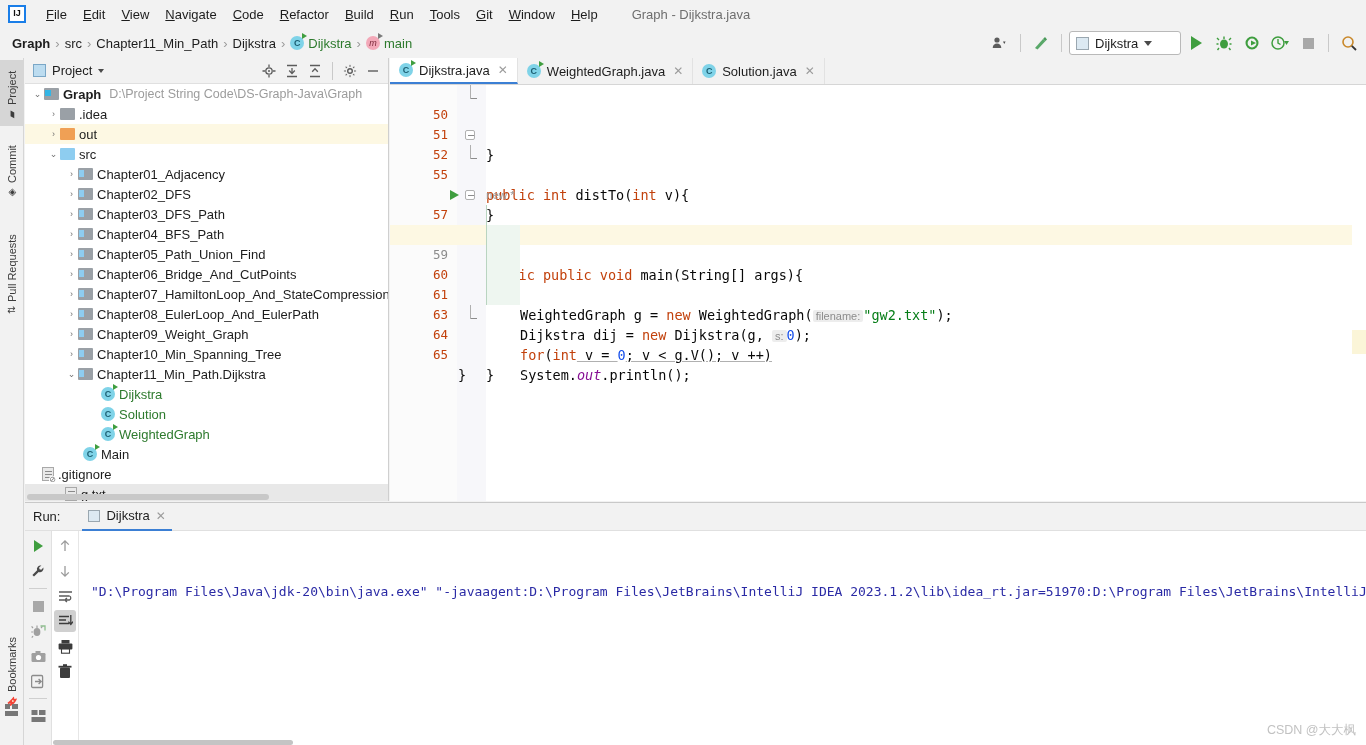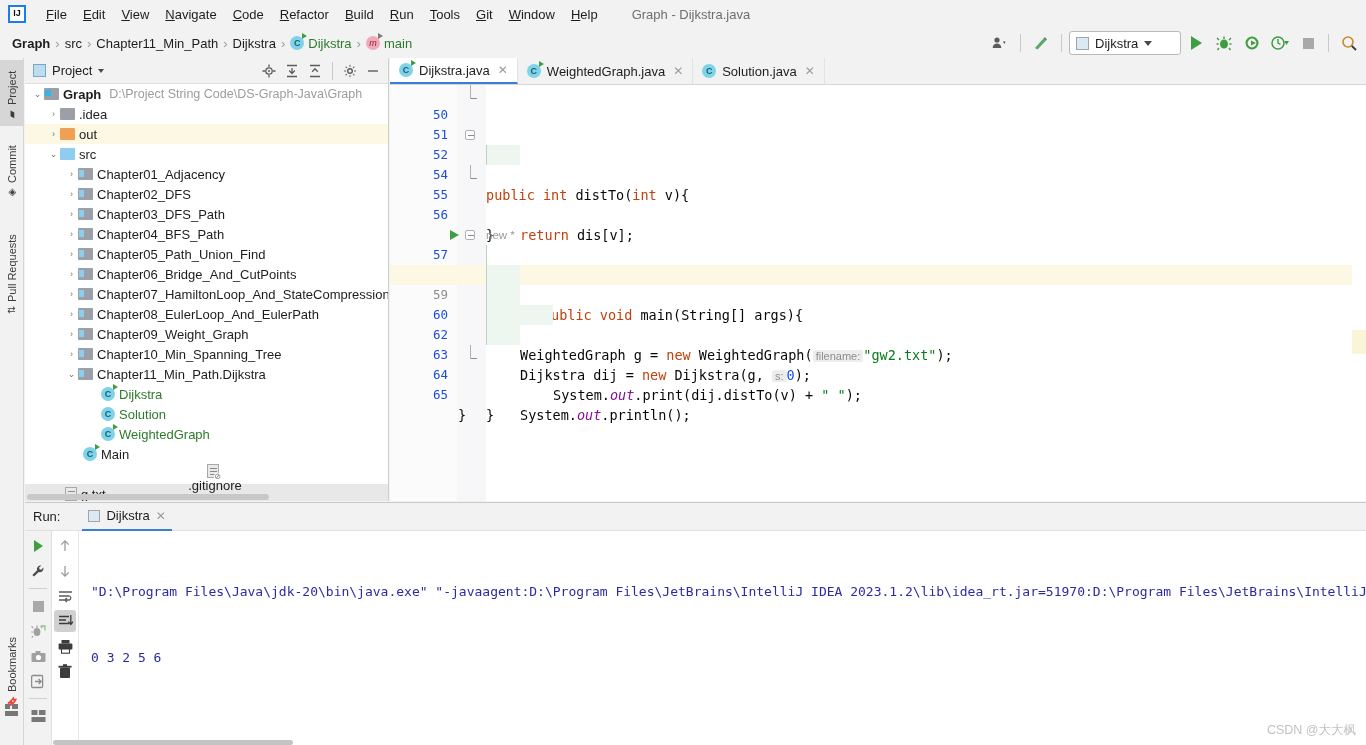--- a/index.html
+++ b/index.html
@@ -206,21 +206,21 @@
     position: absolute; left: 67px; top: 0; width: 29px; height: 416px;
     background: #f7f7fa;
   }
   .code-lines { position: absolute; left: 0; top: 0; width: 976px; }
   .ln {
     position: relative; height: 20px; line-height: 20px; white-space: pre;
   }
   .ln.hl-row { background: #fdf8e3; }
   .lnum {
     position: absolute; left: 0; width: 58px; text-align: right;
-    color: #1d4ed8; font-size: 12.5px; font-family: "DejaVu Sans Mono", monospace;
+    color: #c2410c; font-size: 12.5px; font-family: "DejaVu Sans Mono", monospace;
   }
   .ln.hl-row .lnum { color: #8c8c8c; }
   .ltext { position: absolute; left: 96px; }
   .indent-g {
     position: absolute; left: 96px; top: 0; width: 34px; height: 20px;
     background: #eef6f0;
   }
   .indent-g.b2 { width: 67px; }
   .indent-bar {
     position: absolute; left: 96px; top: 0; width: 1px; height: 20px;
@@ -589,21 +589,21 @@
         <span class="n-label green-t">Solution</span>
       </div>
       <div class="node" style="padding-left:76px;">
         <span class="ico-class runnable">C</span>
         <span class="n-label green-t">WeightedGraph</span>
       </div>
       <div class="node" style="padding-left:58px;">
         <span class="ico-class runnable">C</span>
         <span class="n-label">Main</span>
       </div>
-      <div class="node" style="padding-left:17px;flex-direction:column;">
+      <div class="node" style="padding-left:17px;">
         <span class="ftxt git"></span>
         <span class="n-label">.gitignore</span>
       </div>
       <div class="node sel" style="padding-left:40px;">
         <span class="ftxt"></span>
         <span class="n-label">g.txt</span>
       </div>
       <div class="pp-hsb"></div>
     </div>
   </div>
@@ -643,36 +643,27 @@
         </div>
 
 
         <div class="ln">
           <span class="lnum">52</span>
           <span class="fold"></span>
           <span class="ltext"><span class="kw">public</span><span> </span><span class="kw">int</span><span class="plain"> distTo(</span><span class="kw">int</span><span class="plain"> v){</span></span>
         </div>
 
 
-        <div class="ln">
-          <span class="lnum">54</span>
-          <span class="indent-g"></span>
-          <span class="indent-bar"></span>
-          <span class="ltext" style="left:130px;"><span class="kw">return</span><span class="plain"> dis[v];</span></span>
-        </div>
 
         <div class="ln">
           <span class="lnum">55</span>
           <span class="fold bot"></span>
           <span class="ltext plain">}</span>
         </div>
 
-        <div class="ln">
-          <span class="lnum">56</span>
-        </div>
 
         <div class="ln">
           <span class="hint">new *</span>
         </div>
 
         <div class="ln">
           <span class="lnum">57</span>
           <span class="run-marker"></span>
           <span class="fold"></span>
           <span class="ltext"><span class="kw">static</span><span> </span><span class="kw">public</span><span> </span><span class="kw">void</span><span class="plain"> main(String[] args){</span></span>
@@ -690,27 +681,27 @@
           <span class="ltext" style="left:130px;"><span class="plain">WeightedGraph g = </span><span class="kw">new</span><span class="plain"> WeightedGraph(</span><span class="param-hint">filename:</span><span class="str">"gw2.txt"</span><span class="plain">);</span></span>
         </div>
 
         <div class="ln">
           <span class="lnum">60</span>
           <span class="indent-g"></span>
           <span class="indent-bar"></span>
           <span class="ltext" style="left:130px;"><span class="plain">Dijkstra dij = </span><span class="kw">new</span><span class="plain"> Dijkstra(g, </span><span class="param-hint">s:</span><span class="num">0</span><span class="plain">);</span></span>
         </div>
 
-
-        <div class="ln">
-          <span class="lnum">62</span>
-          <span class="indent-g b2"></span>
+        <div class="ln">
+          <span class="lnum">61</span>
+          <span class="indent-g"></span>
           <span class="indent-bar"></span>
-          <span class="ltext" style="left:163px;"><span class="plain">System.</span><span class="static-it">out</span><span class="plain">.print(dij.distTo(v) + </span><span class="str">" "</span><span class="plain">);</span></span>
-        </div>
+          <span class="ltext" style="left:130px;"><span class="kw">for</span><span class="plain">(</span><span class="kw">int</span><span class="u-var"> v = </span><span class="num">0</span><span class="u-var">; v &lt; g.V(); v ++)</span></span>
+        </div>
+
 
         <div class="ln">
           <span class="lnum">63</span>
           <span class="indent-g"></span>
           <span class="indent-bar"></span>
           <span class="ltext" style="left:130px;"><span class="plain">System.</span><span class="static-it">out</span><span class="plain">.println();</span></span>
         </div>
 
         <div class="ln">
           <span class="lnum">64</span>
@@ -819,21 +810,20 @@
           <svg width="14" height="15" viewBox="0 0 14 15">
               <rect x="2" y="3.5" width="10" height="10.5" rx="1" fill="#3c3c3c"></rect>
               <rect x="0.5" y="1.8" width="13" height="1.8" fill="#3c3c3c"></rect>
               <rect x="5" y="0.2" width="4" height="1.8" fill="#3c3c3c"></rect>
             </svg>
         </div>
       </div>
 
       <div class="console">
         <div>"D:\Program Files\Java\jdk-20\bin\java.exe" "-javaagent:D:\Program Files\JetBrains\IntelliJ IDEA 2023.1.2\lib\idea_rt.jar=51970:D:\Program Files\JetBrains\IntelliJ</div>
-        <div>0 3 2 5 6</div>
         <div>&nbsp;</div>
         
       </div>
     </div>
 
     <div class="hsb"></div>
     <div class="watermark">CSDN @大大枫</div>
   </div>
 
 </div>

